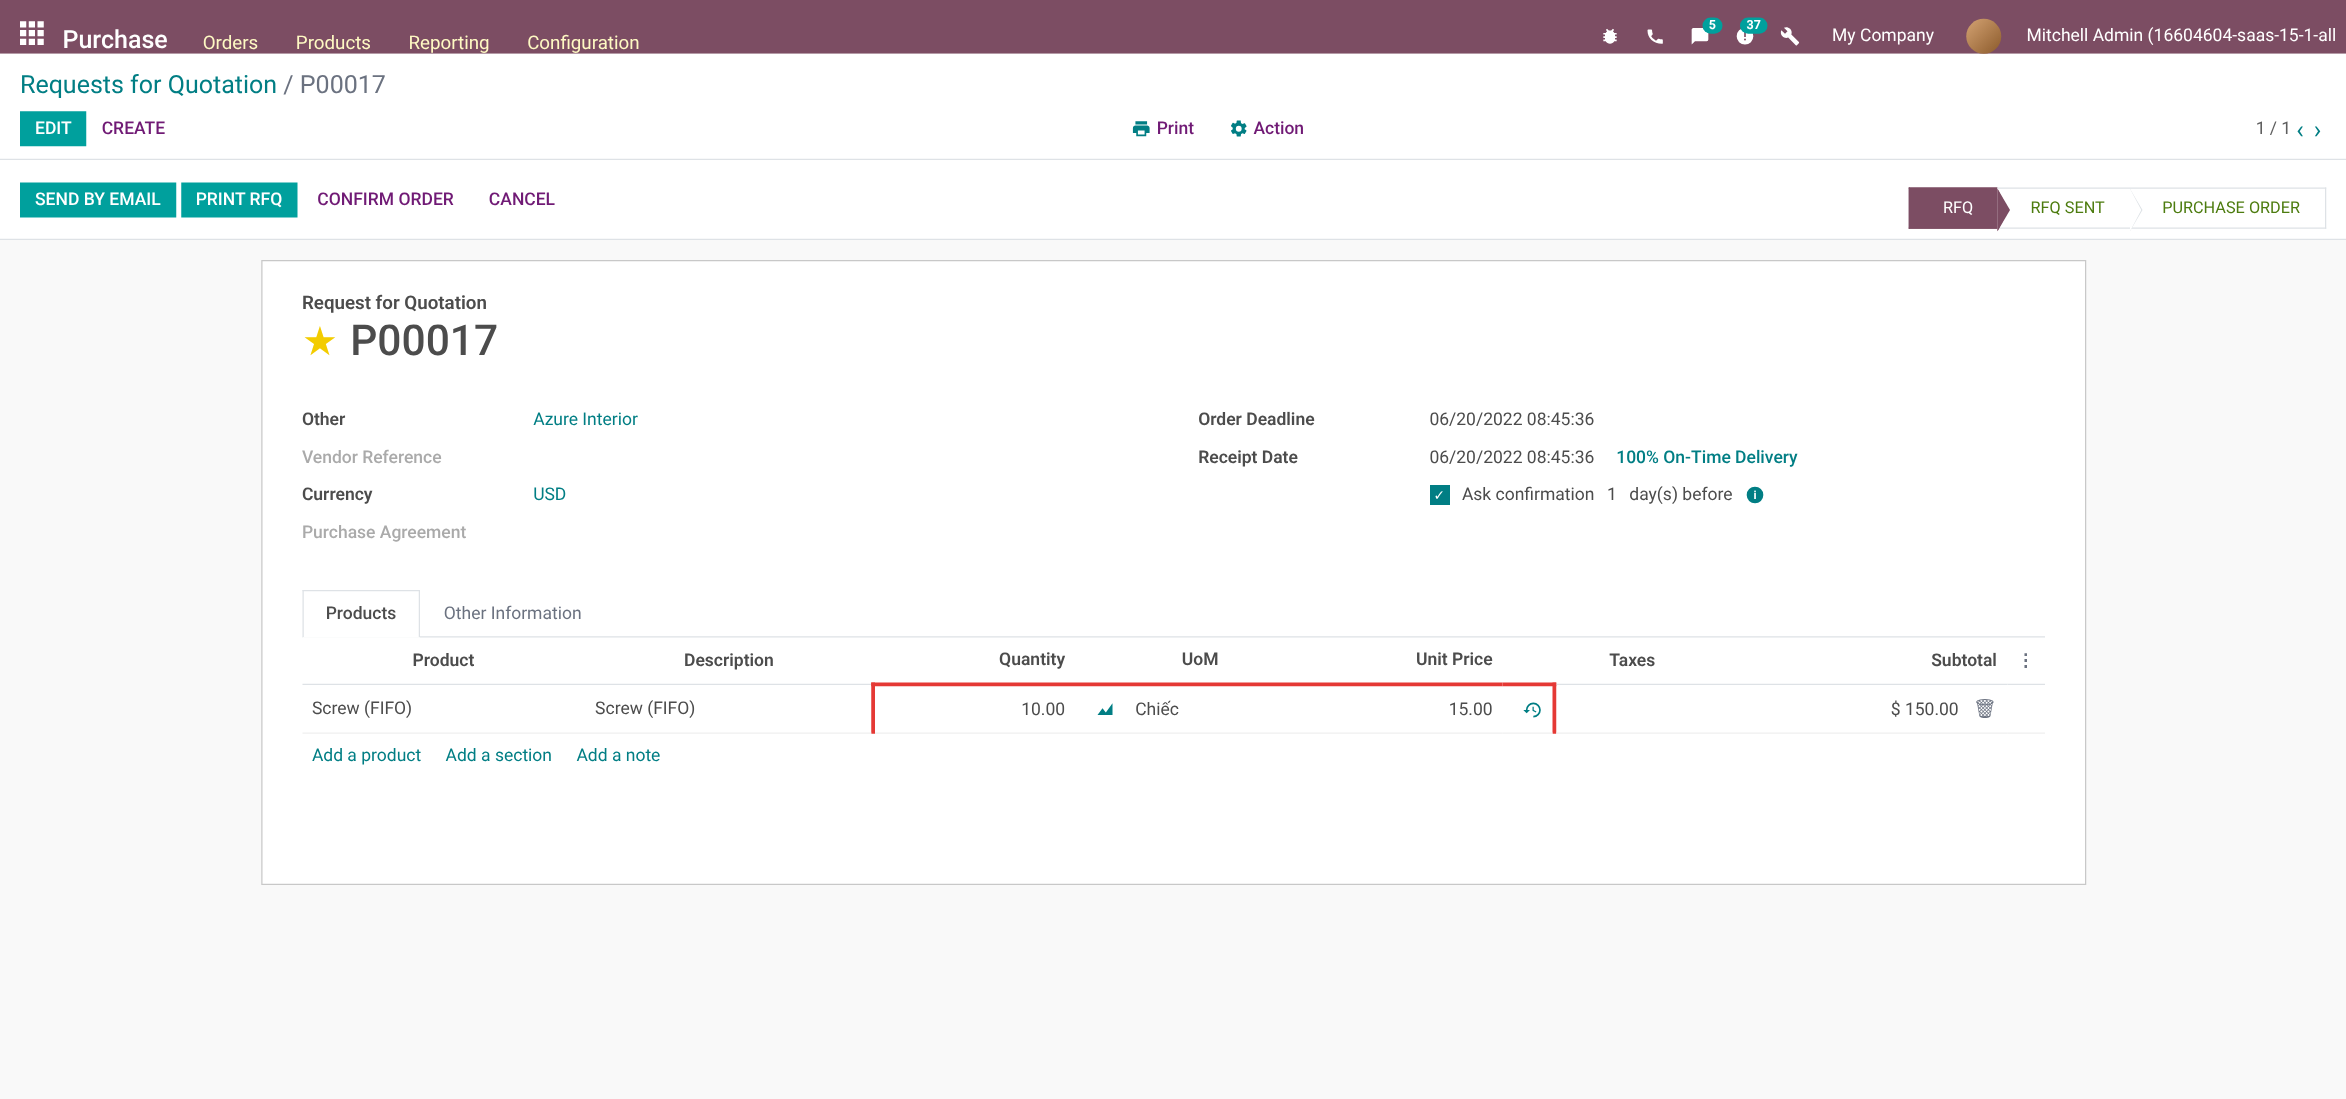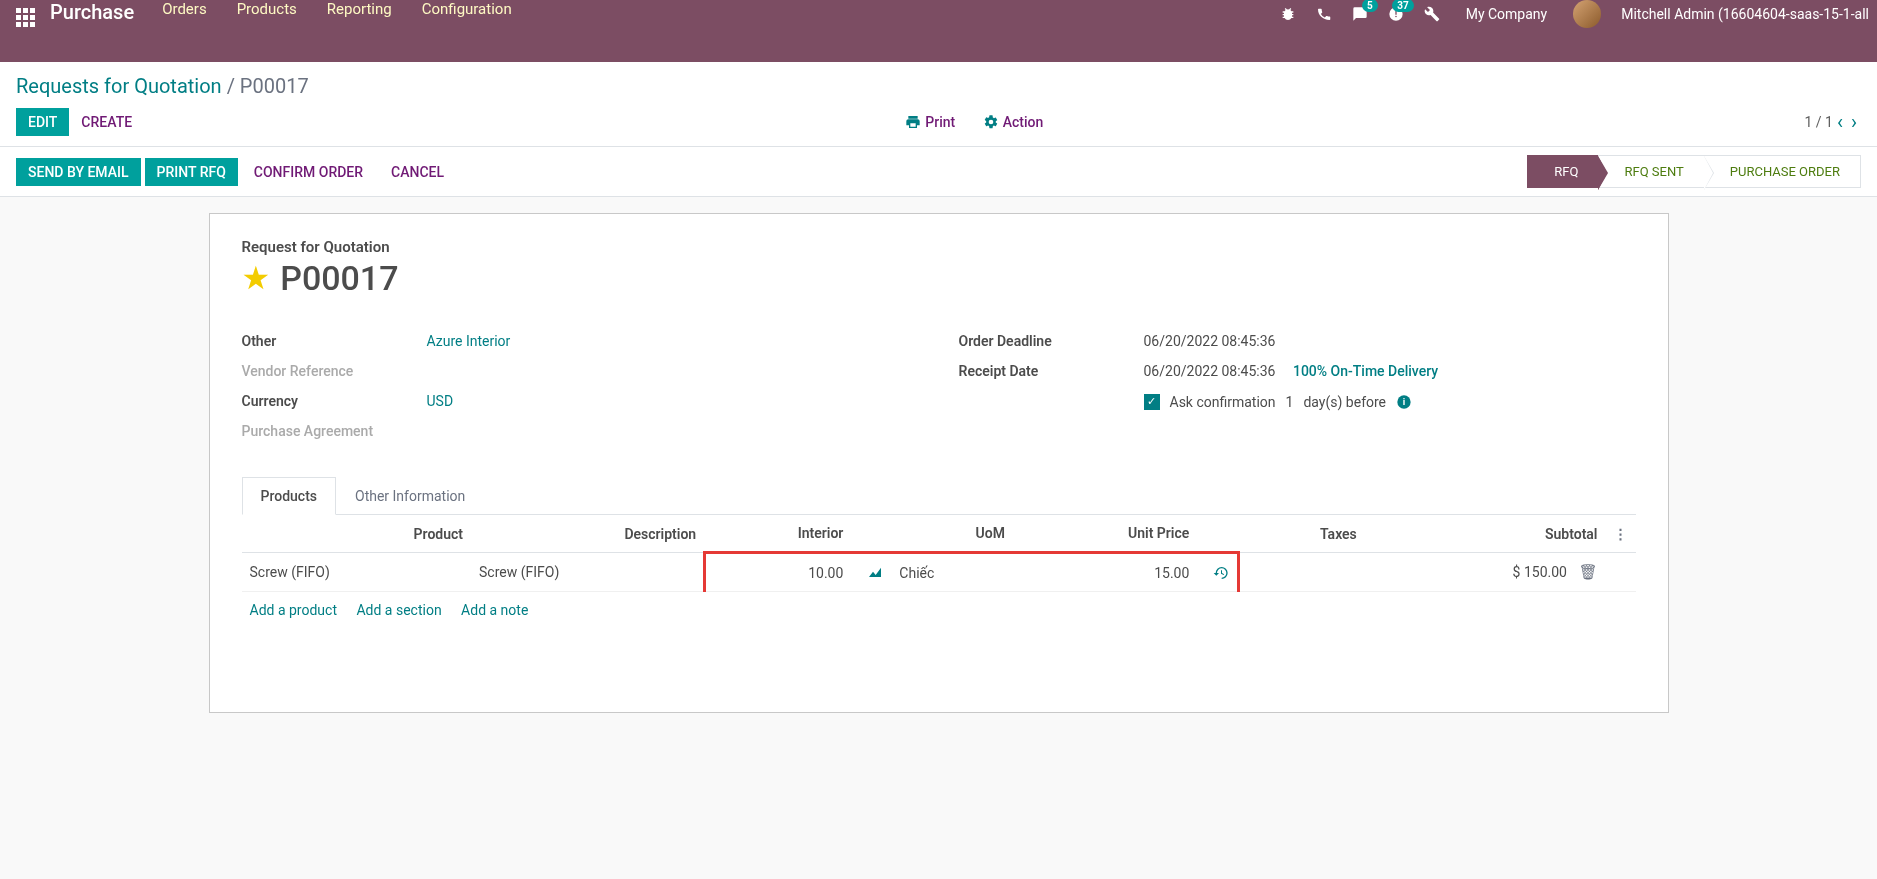--- a/index.html
+++ b/index.html
@@ -1,19 +1,19 @@
 <!DOCTYPE html>
 <html><head>
 <meta charset="utf-8">
 <style>
   * { box-sizing: border-box; margin: 0; padding: 0; font-family: -apple-system, BlinkMacSystemFont, "Segoe UI", Roboto, sans-serif; }
   body { background: #f9f9f9; color: #374151; font-size: 14px; }
 
   
-  .topnav { background: #7C4D63; color: #fff; display: flex; align-items: flex-start; height: 62px; padding: 0 8px; }
+  .topnav { background: #7C4D63; color: #fff; display: flex; align-items: flex-end; height: 43px; padding: 0 8px; }
   .apps-btn { display: inline-flex; align-items: center; justify-content: center; width: 34px; height: 34px; cursor: pointer; }
   .apps-grid { display: grid; grid-template-columns: repeat(3, 5px); grid-gap: 2px; }
   .apps-grid span { width: 5px; height: 5px; background: #fff; }
   .brand { font-size: 20px; font-weight: 500; margin: 0 18px 0 8px; }
   .menu { display: flex; gap: 30px; margin-left: 10px; }
   .menu a { color: #fef9c3; text-decoration: none; font-size: 15px; }
   .spacer { flex: 1; }
   .tray { display: flex; align-items: center; gap: 20px; }
   .tray .ico { position: relative; cursor: pointer; display: inline-flex; align-items: center; justify-content: center; }
   .badge-sm { position: absolute; top: -7px; right: -10px; background: #00A09D; color: #fff; font-size: 10px; border-radius: 8px; padding: 1px 5px; font-weight: bold; }
@@ -28,21 +28,21 @@
   .cp-row { display: flex; align-items: center; padding-bottom: 10px; }
   .btn { display: inline-flex; align-items: center; justify-content: center; padding: 6px 12px; font-size: 14px; border: none; cursor: pointer; text-transform: uppercase; font-weight: 500; }
   .btn-primary { background: #00A09D; color: #fff; }
   .btn-link { background: transparent; color: #701a75; }
   .cp-right { margin-left: auto; display: flex; align-items: center; color: #5f5f5f; }
   .pager-arrow { color: #017E84; font-size: 20px; cursor: pointer; padding: 0 4px; }
 
   
   .statusbar { background: #fff; display: flex; align-items: center; padding: 8px 16px; border-bottom: 1px solid #dee2e6; }
   .statusbar .btn { margin-right: 4px; }
-  .status-steps { margin-left: auto; display: flex; }
+  .status-steps { margin-left: auto; display: flex; margin-top: 14px; }
   .step { position: relative; padding: 8px 20px 8px 26px; background: #fff; color: #4d7c0f; font-size: 13px; text-transform: uppercase; border-top: 1px solid #dee2e6; border-bottom: 1px solid #dee2e6; cursor: pointer; }
   .step:first-child { border-left: 1px solid #dee2e6; }
   .step::after { content: ''; position: absolute; right: -9px; top: 0; border-top: 17px solid transparent; border-bottom: 17px solid transparent; border-left: 9px solid #fff; z-index: 2; }
   .step::before { content: ''; position: absolute; right: -10px; top: 0; border-top: 17px solid transparent; border-bottom: 17px solid transparent; border-left: 10px solid #dee2e6; z-index: 1; }
   .step.active { background: #7C4D63; color: #fff; border-color: #7C4D63; }
   .step.active::after { border-left-color: #7C4D63; }
   .step.active::before { border-left-color: #7C4D63; }
   .step:last-child { border-right: 1px solid #dee2e6; }
   .step:last-child::after, .step:last-child::before { display: none; }
 
@@ -67,21 +67,21 @@
   .chk { width: 16px; height: 16px; background: #017E84; display: inline-flex; align-items: center; justify-content: center; color: #fff; font-size: 11px; }
   .info-ico { color: #017E84; }
 
   
   .tabs { display: flex; border-bottom: 1px solid #dee2e6; }
   .tab { padding: 10px 18px; border: 1px solid transparent; border-bottom: none; color: #6b7280; cursor: pointer; position: relative; top: 1px; }
   .tab.active { border-color: #dee2e6; background: #fff; color: #4c4c4c; font-weight: 500; border-bottom: 1px solid #fff;}
 
   
   table.lines { width: 100%; border-collapse: collapse; margin-top: 0; }
-  table.lines th { text-align: right; padding: 10px 8px; color: #4c4c4c; font-weight: 600; border-bottom: 1px solid #dee2e6; font-size: 14px; }
+  table.lines th { text-align: center; padding: 10px 8px; color: #4c4c4c; font-weight: 600; border-bottom: 1px solid #dee2e6; font-size: 14px; }
   table.lines th.r, table.lines td.r { text-align: right; }
   table.lines td { padding: 10px 8px; color: #4c4c4c; border-bottom: 1px solid #f0f0f0; }
   .kebab { color: #6b7280; cursor: pointer; }
   .chart-ico, .history-ico { color: #017E84; margin-left: 8px; }
   .del-ico { color: #6b7280; margin-left: 8px; cursor: pointer; font-size:15px; }
   .hl-box { border: 3px solid #e53935; }
   .addlinks { padding: 10px 8px; }
   .addlinks a { color: #017E84; text-decoration: none; margin-right: 16px; }
 
   svg.ico16 { width: 16px; height: 16px; fill: currentColor; vertical-align: middle; }
@@ -250,21 +250,21 @@
     <div class="tabs">
       <div class="tab active">Products</div>
       <div class="tab">Other Information</div>
     </div>
 
     <table class="lines">
       <thead>
         <tr>
           <th>Product</th>
           <th>Description</th>
-          <th class="r">Interior</th>
+          <th class="r">Quantity</th>
           <th style="width:40px;"></th>
           <th>UoM</th>
           <th class="r">Unit Price</th>
           <th style="width:40px;"></th>
           <th>Taxes</th>
           <th class="r">Subtotal</th>
           <th style="width:30px;" class="r"><span class="kebab">⋮</span></th>
         </tr>
       </thead>
       <tbody>

